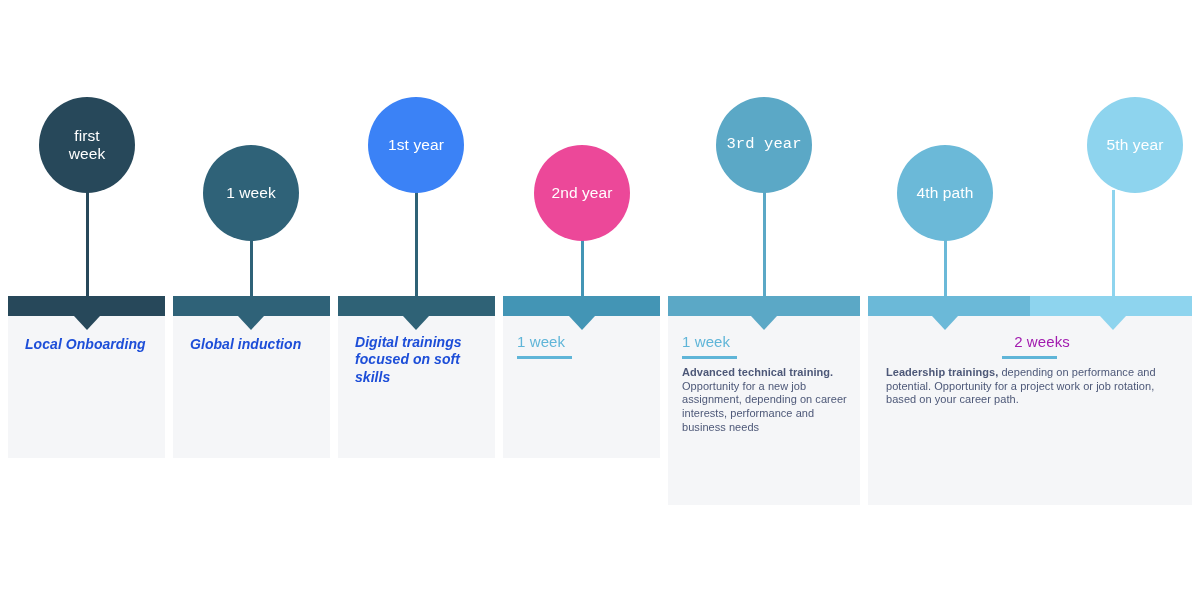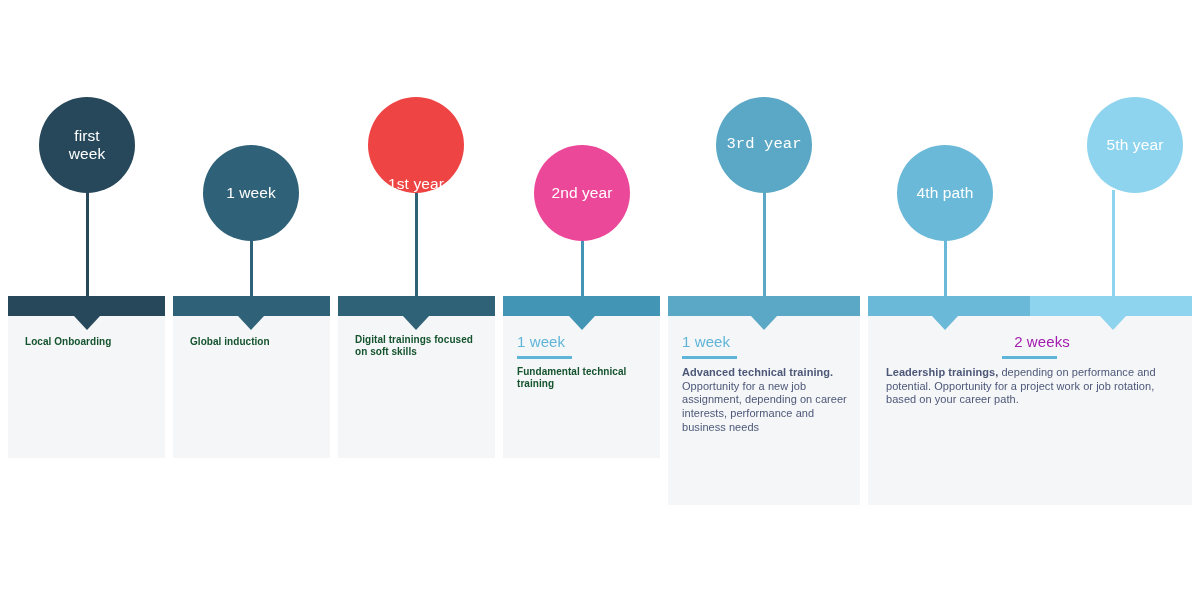--- a/index.html
+++ b/index.html
@@ -77,25 +77,26 @@
     white-space: nowrap;
   }
   .duration-rule {
     position: absolute;
     height: 3px;
     width: 55px;
   }
 
   .ptitle {
     position: absolute;
-    font-size: 10px;
+    font-size: 14px;
     font-weight: bold;
-    color: #14532d;
+    color: #1d4ed8;
     line-height: 1.24;
     letter-spacing: 0.05px;
+    font-style: italic;
   }
 
   .pbody {
     position: absolute;
     font-size: 11px;
     font-weight: 400;
     color: #4d5878;
     line-height: 1.24;
     letter-spacing: 0.05px;
   }
@@ -136,32 +137,31 @@
   </div>
 
   <div class="panel" style="left:338px; top:296px; width:157px; height:162px;">
     <div class="bar">
       <div class="bar-seg" style="width:100%; background:#2f6276;"></div>
     </div>
     <div class="notch" style="left:78px; background:#2f6276; clip-path: polygon(0 0, 100% 0, 50% 100%);"></div>
     <div class="ptitle" style="left:17px; top:38px; width:128px;">Digital trainings focused on soft skills</div>
   </div>
   <div class="stem" style="left:416px; top:190px; height:120px; background:#2f6276;"></div>
-  <div class="circle" style="left:368px; top:97px; width:96px; height:96px; background:#ef4444;align-items:flex-end;">
+  <div class="circle" style="left:368px; top:97px; width:96px; height:96px; background:#3b82f6;">
     <span>1st year</span>
   </div>
 
   <div class="panel" style="left:503px; top:296px; width:157px; height:162px;">
     <div class="bar">
       <div class="bar-seg" style="width:100%; background:#4395b5;"></div>
     </div>
     <div class="notch" style="left:79px; background:#4395b5; clip-path: polygon(0 0, 100% 0, 50% 100%);"></div>
     <div class="duration" style="left:14px; top:37px; color:#5fb5d8;">1 week</div>
     <div class="duration-rule" style="left:14px; top:60px; background:#5fb5d8;"></div>
-    <div class="ptitle" style="left:14px; top:70px; width:138px;">Fundamental technical training</div>
   </div>
   <div class="stem" style="left:582px; top:238px; height:72px; background:#4395b5;"></div>
   <div class="circle" style="left:534px; top:145px; width:96px; height:96px; background:#ec4899;">
     <span>2nd year</span>
   </div>
 
   <div class="panel" style="left:668px; top:296px; width:192px; height:209px;">
     <div class="bar">
       <div class="bar-seg" style="width:100%; background:#5ba8c6;"></div>
     </div>

